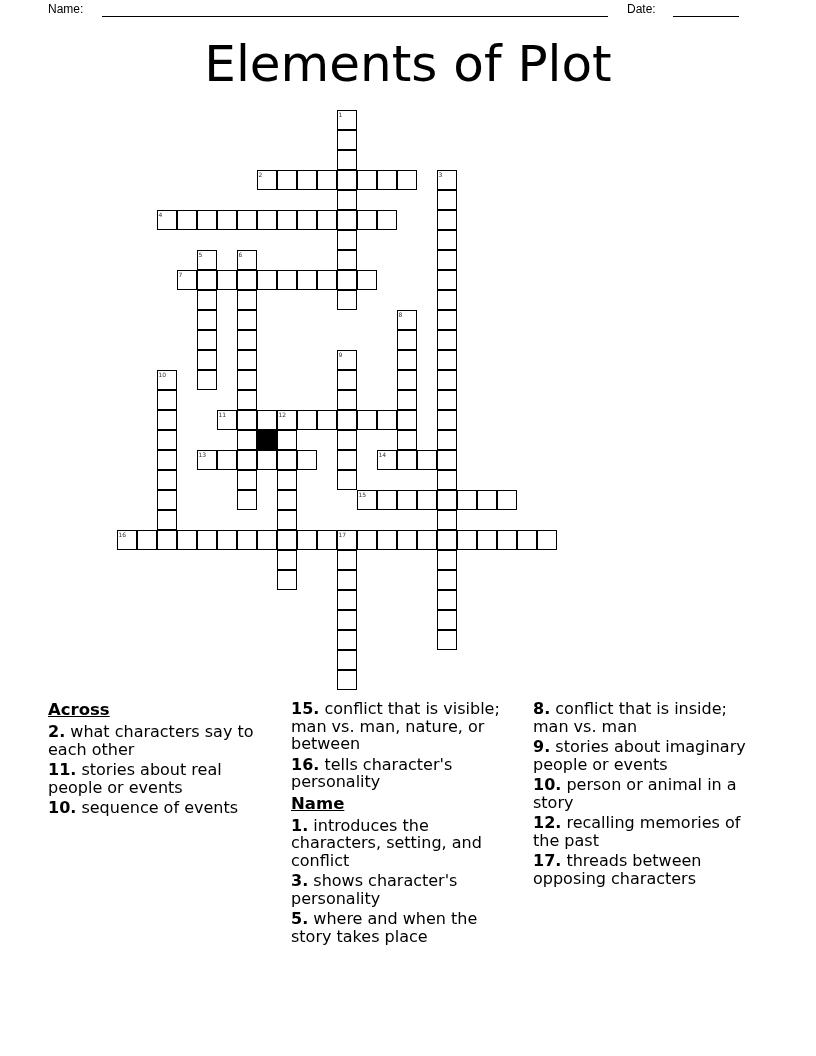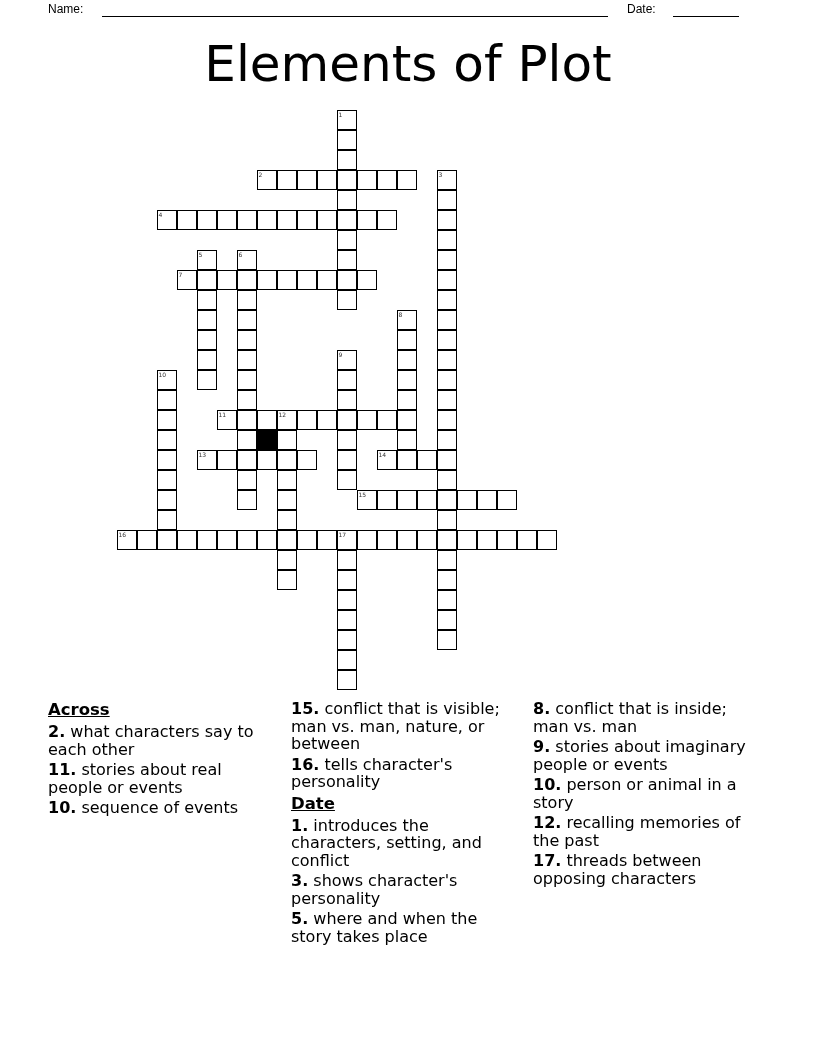--- a/index.html
+++ b/index.html
@@ -230,21 +230,21 @@
 <div class="clues">
   <div class="clue-col" id="col-a" style="left:48px; width:228px;">
     <div class="clue-head">Across</div>
   <div class="clue"><span class="clue-num">2.</span><span> what characters say to each other</span></div>
       <div class="clue"><span class="clue-num">11.</span><span> stories about real people or events</span></div>
       <div class="clue"><span class="clue-num">10.</span><span> sequence of events</span></div>
     </div>
   <div class="clue-col" id="col-b" style="left:291px; width:228px; top:0;">
       <div class="clue"><span class="clue-num">15.</span><span> conflict that is visible; man vs. man, nature, or between</span></div>
       <div class="clue"><span class="clue-num">16.</span><span> tells character's personality</span></div>
-      <div class="clue-head">Date</div>
+      <div class="clue-head">Name</div>
       <div class="clue"><span class="clue-num">1.</span><span> introduces the characters, setting, and conflict</span></div>
       <div class="clue"><span class="clue-num">3.</span><span> shows character's personality</span></div>
       <div class="clue"><span class="clue-num">5.</span><span> where and when the story takes place</span></div>
     </div>
   <div class="clue-col" id="col-c" style="left:533px; width:228px; top:0;">
       <div class="clue"><span class="clue-num">8.</span><span> conflict that is inside; man vs. man</span></div>
       <div class="clue"><span class="clue-num">9.</span><span> stories about imaginary people or events</span></div>
       <div class="clue"><span class="clue-num">10.</span><span> person or animal in a story</span></div>
       <div class="clue"><span class="clue-num">12.</span><span> recalling memories of the past</span></div>
       <div class="clue"><span class="clue-num">17.</span><span> threads between opposing characters</span></div>

